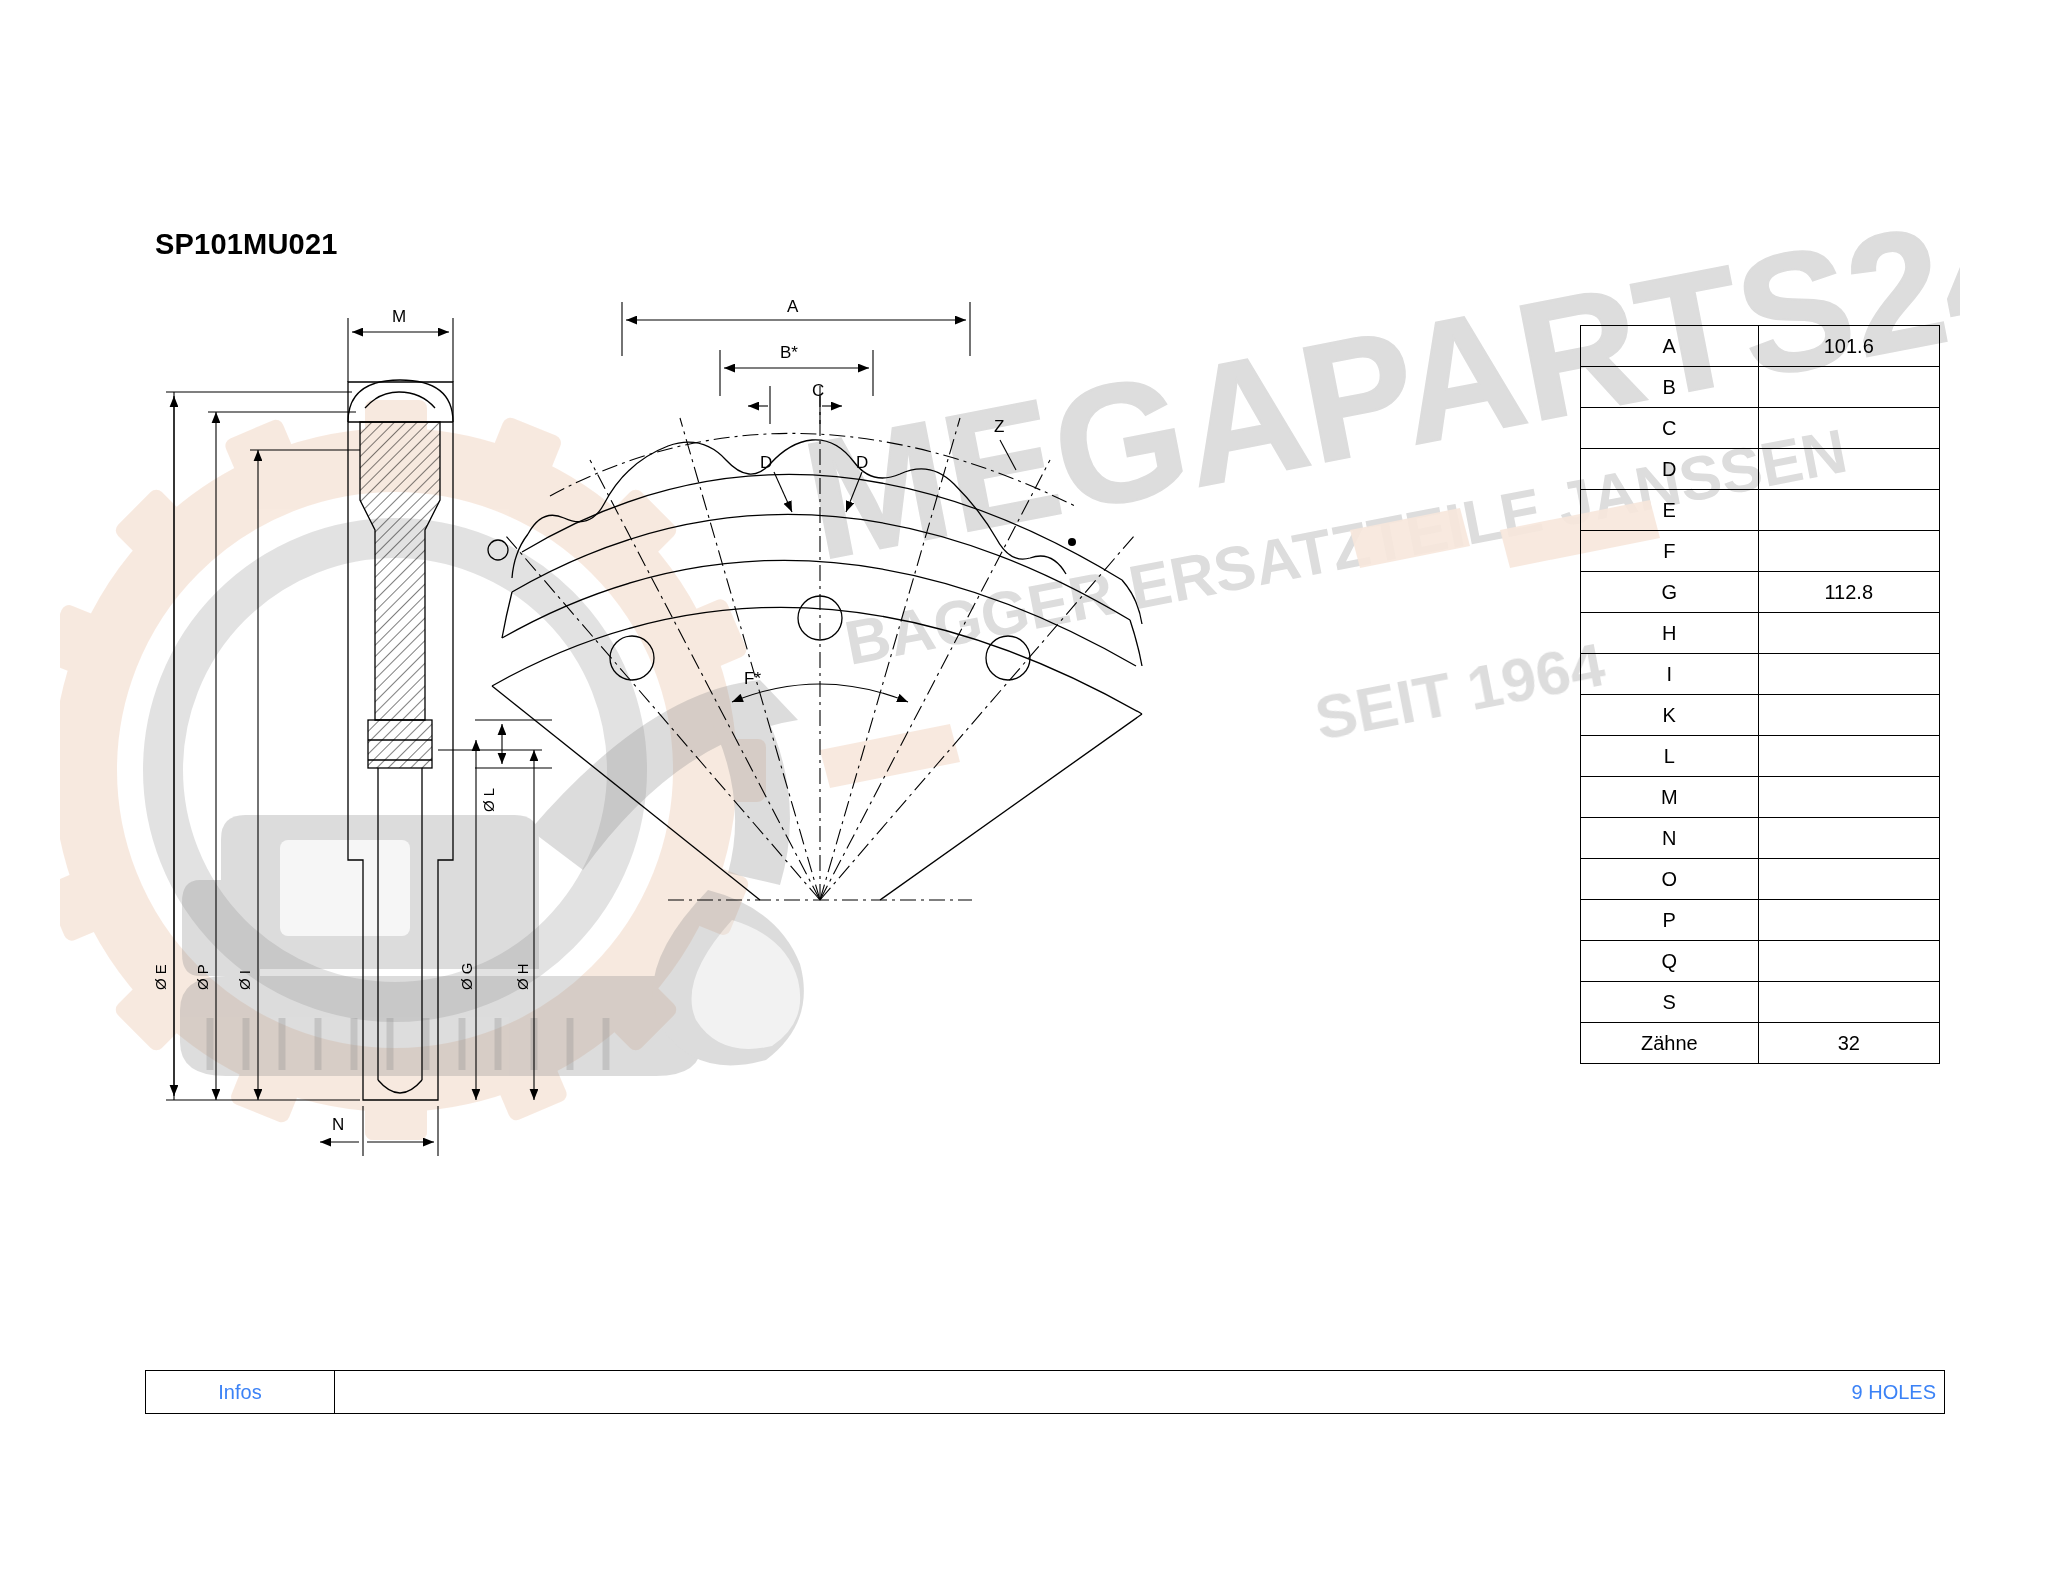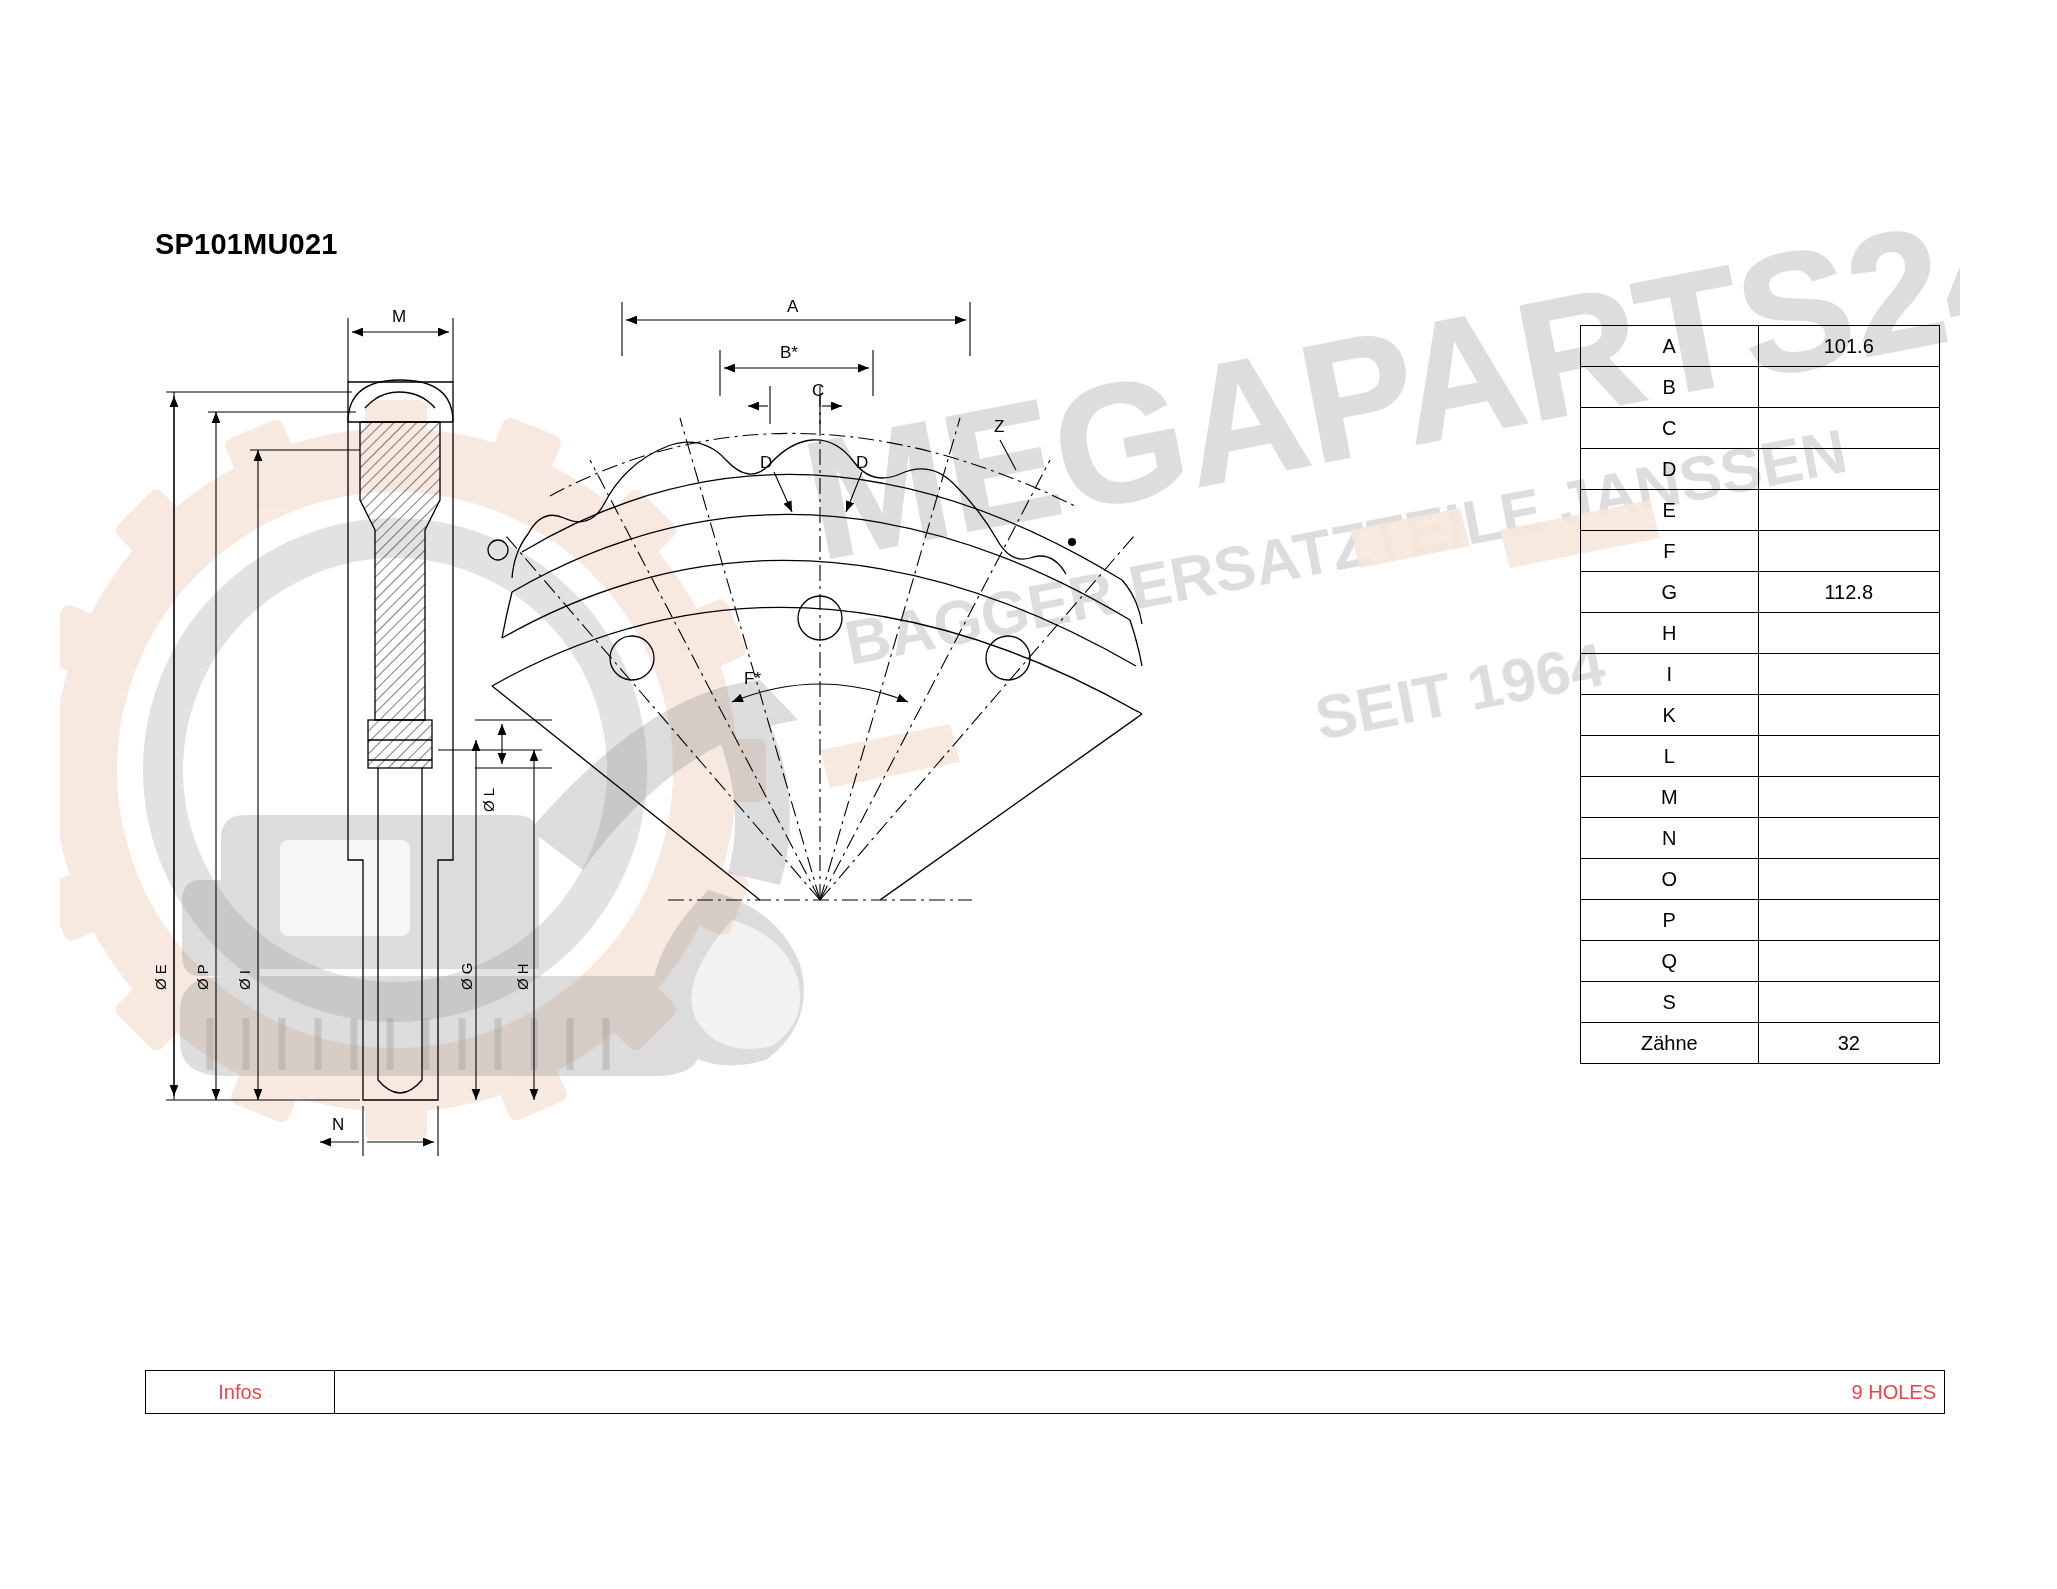--- a/index.html
+++ b/index.html
@@ -74,21 +74,21 @@
     left: 145px;
     top: 1370px;
     width: 1800px;
     border-collapse: collapse;
     z-index: 3;
   }
   #infos-table td {
     border: 1px solid #000;
     height: 42px;
     font-size: 20px;
-    color: #ef4444;
+    color: #3b82f6;
     padding: 0 8px;
   }
   #infos-table td.label {
     width: 172px;
     text-align: center;
   }
   #infos-table td.value {
     text-align: right;
   }
 </style>

